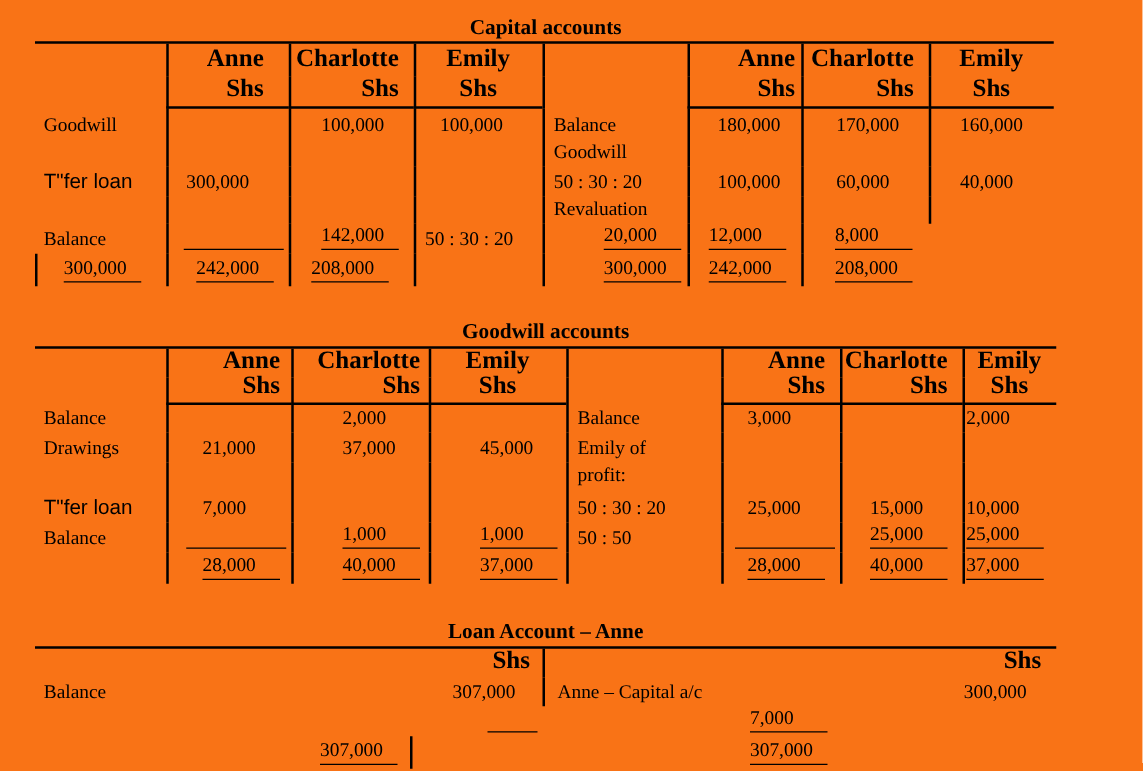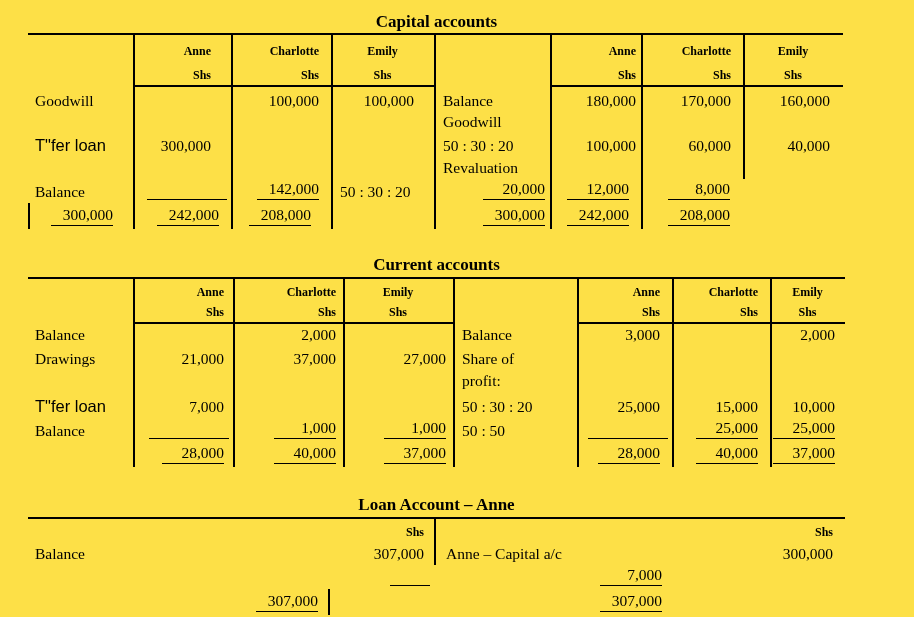--- a/index.html
+++ b/index.html
@@ -1,16 +1,16 @@
 <!DOCTYPE html>
 <html><head>
 <meta charset="utf-8">
 <style>
   html,body{margin:0;padding:0;background:#fff;}
-  #page{position:relative;width:914px;height:617px;background:#fde047;color:#000;
+  #page{position:relative;width:914px;height:617px;background:#f97316;color:#000;
         font-family:"Liberation Serif",serif;overflow:hidden;}
   .title{position:absolute;left:28px;width:817px;text-align:center;font-weight:bold;
          font-size:17px;line-height:20px;}
   .grid{position:absolute;display:grid;border-top:2px solid #000;}
   #cap{left:28px;top:33px;
        grid-template-columns:105px 98px 100px 103px 116px 91px 102px 100px;
        grid-template-rows:26px 26px 25px 21px 24px 22px 24px 26px;}
   #cur{left:28px;top:277px;
        grid-template-columns:105px 100px 110px 110px 124px 95px 98px 75px;
        grid-template-rows:23px 22px 22px 24px 22px 26px 24px 25px;}
@@ -26,25 +26,25 @@
   
   #cap .c2,#cap .c3,#cap .c4,#cap .c5,#cap .c6,#cap .c7,#cap .c8,
   #cur .c2,#cur .c3,#cur .c4,#cur .c5,#cur .c6,#cur .c7,#cur .c8,
   #loan .c3{border-left:2px solid #000;}
   
   #cap .c2{padding-right:20px;} #cap .c3{padding-right:12px;} #cap .c4{padding-right:20px;}
   #cap .c6{padding-right:5px;}  #cap .c7{padding-right:12px;} #cap .c8{padding-right:13px;}
   #cur .c2{padding-right:9px;}  #cur .c3{padding-right:7px;}  #cur .c4{padding-right:7px;}
   #cur .c6{padding-right:12px;} #cur .c7{padding-right:12px;} #cur .c8{padding-right:10px;}
   #loan .c2{padding-right:10px;} #loan .c4{padding-right:12px;}
-  .hdr{font-weight:bold;font-size:12px;}
+  .hdr{font-weight:bold;font-size:20px;}
   .hu{border-bottom:2px solid #000;}
   .hc{justify-content:center;padding-right:2px !important;}
   .sans{font-family:"Liberation Sans",sans-serif;font-size:16.5px;}
-  .amt{display:inline-block;min-width:62px;text-align:right;}
+  .amt{display:inline-block;min-width:62px;}
   .u .amt{border-bottom:1.5px solid #000;padding-bottom:2px;}
   .bl{padding-right:4px !important;}
   .bl .amt{border-bottom:1.5px solid #000;min-width:80px;height:15px;}
   #loan .bl .amt{min-width:40px;}
   .indent{padding-left:52px !important;}
 </style>
 </head>
 <body>
 
 <div id="page">
@@ -158,21 +158,21 @@
         <span class="amt">300,000</span>
       </div>
     <div class="cell c7 u">
         <span class="amt">242,000</span>
       </div>
     <div class="cell c8 u">
         <span class="amt">208,000</span>
       </div>
   </div>
 
-  <div class="title" style="top:255px">Current accounts</div>
+  <div class="title" style="top:255px">Goodwill accounts</div>
 
   <div id="cur" class="grid">
 
     <div class="cell c1"></div>
     <div class="cell c2 hdr">Anne</div>
     <div class="cell c3 hdr">Charlotte</div>
     <div class="cell c4 hdr hc">Emily</div>
     <div class="cell c5"></div>
     <div class="cell c6 hdr">Anne</div>
     <div class="cell c7 hdr">Charlotte</div>
@@ -203,23 +203,23 @@
       </div>
 
     <div class="cell c1">Drawings</div>
     <div class="cell c2">
         <span class="amt">21,000</span>
       </div>
     <div class="cell c3">
         <span class="amt">37,000</span>
       </div>
     <div class="cell c4">
-        <span class="amt">27,000</span>
-      </div>
-    <div class="cell c5">Share of</div>
+        <span class="amt">45,000</span>
+      </div>
+    <div class="cell c5">Emily of</div>
     <div class="cell c6"></div>
     <div class="cell c7"></div>
     <div class="cell c8"></div>
 
     <div class="cell c1"></div>
     <div class="cell c2"></div>
     <div class="cell c3"></div>
     <div class="cell c4"></div>
     <div class="cell c5">profit:</div>
     <div class="cell c6"></div>

